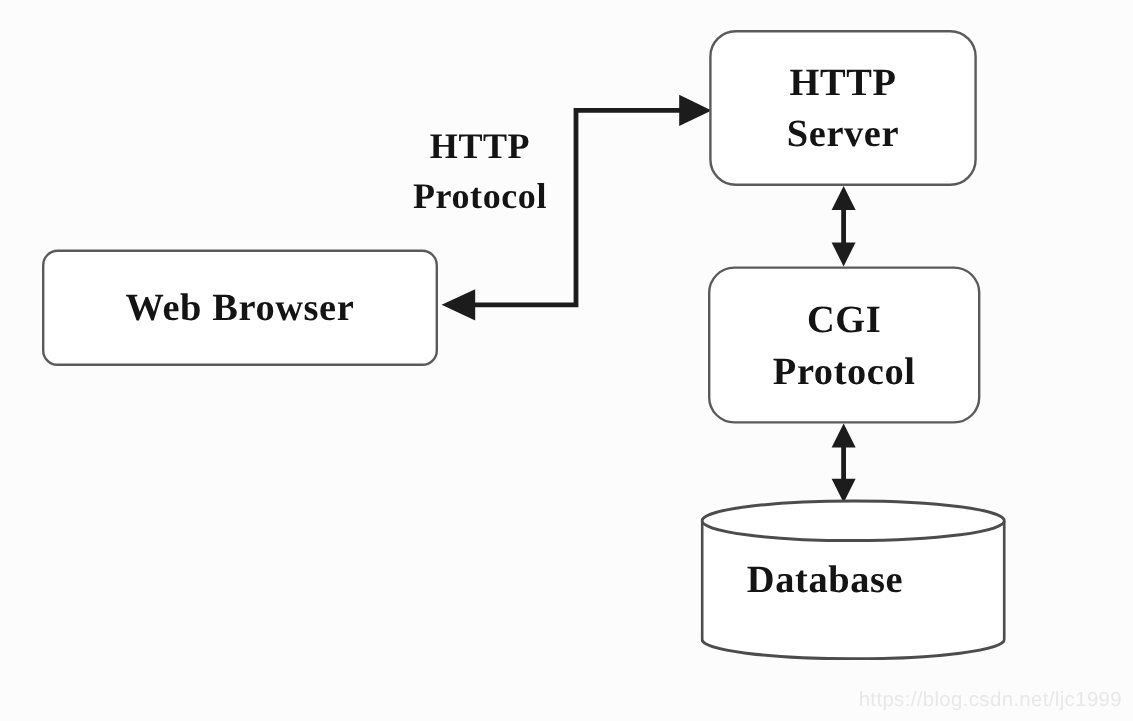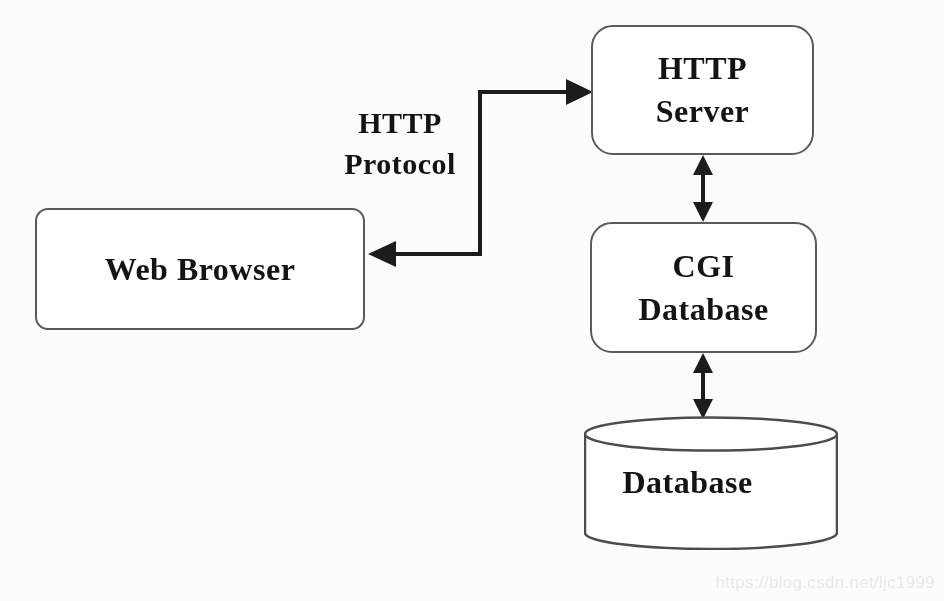--- a/index.html
+++ b/index.html
@@ -30,21 +30,21 @@
   }
   .node-label{
     font-weight:bold;
     font-size:32px;
     line-height:1.33;
     color:var(--text);
     text-align:center;
     white-space:pre-line;
     letter-spacing:0.5px;
   }
-  .web-browser{left:35px;top:208px;width:330px;height:122px;border-radius:13px;}
+  .web-browser{left:35px;top:208px;width:330px;height:97px;border-radius:13px;}
   .http-server{left:591px;top:25px;width:223px;height:130px;border-radius:22px;}
   .cgi-program{left:590px;top:222px;width:227px;height:131px;border-radius:22px;}
   .database-wrap{
     position:absolute;left:584px;top:415px;width:254px;height:135px;
   }
   .database-label{
     position:absolute;left:0;top:0;width:100%;height:100%;
     display:flex;align-items:center;justify-content:center;
     padding-right:47px;box-sizing:border-box;
   }
@@ -94,21 +94,21 @@
     <span class="node-label">Web Browser</span>
   </div>
 
   <div class="node http-server">
     <span class="node-label">HTTP
 Server</span>
   </div>
 
   <div class="node cgi-program">
     <span class="node-label">CGI
-Database</span>
+Protocol</span>
   </div>
 
   <div class="database-wrap">
     <svg width="254" height="135" viewBox="0 0 254 135">
       <path d="M 1 19 L 1 118 A 126 16 0 0 0 253 118 L 253 19" fill="#ffffff" style="stroke:var(--cylinder-border)" stroke-width="2.5"></path>
       <ellipse cx="127" cy="19" rx="126" ry="16.5" fill="#ffffff" style="stroke:var(--cylinder-border)" stroke-width="2.5"></ellipse>
     </svg>
     <div class="database-label">
       <span class="node-label">Database</span>
     </div>

